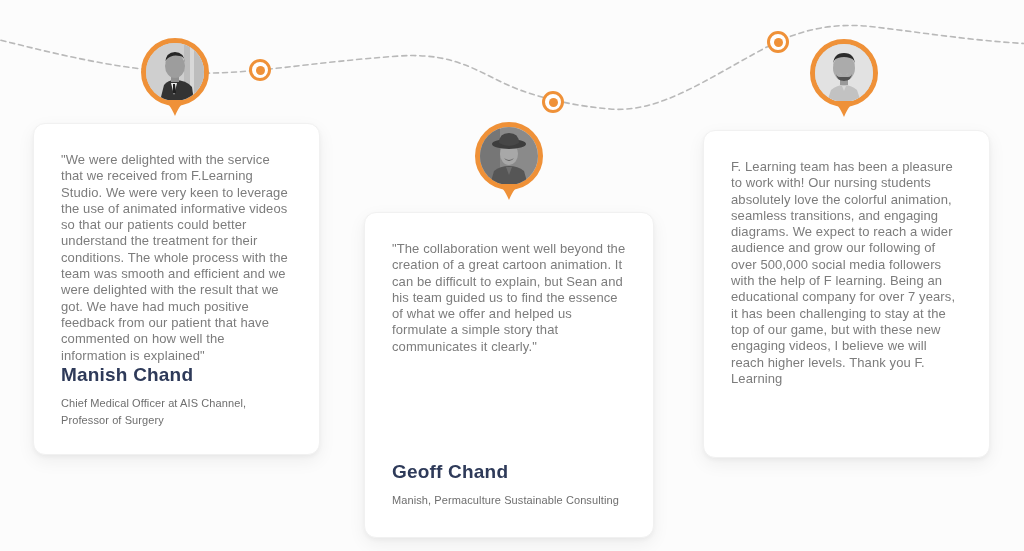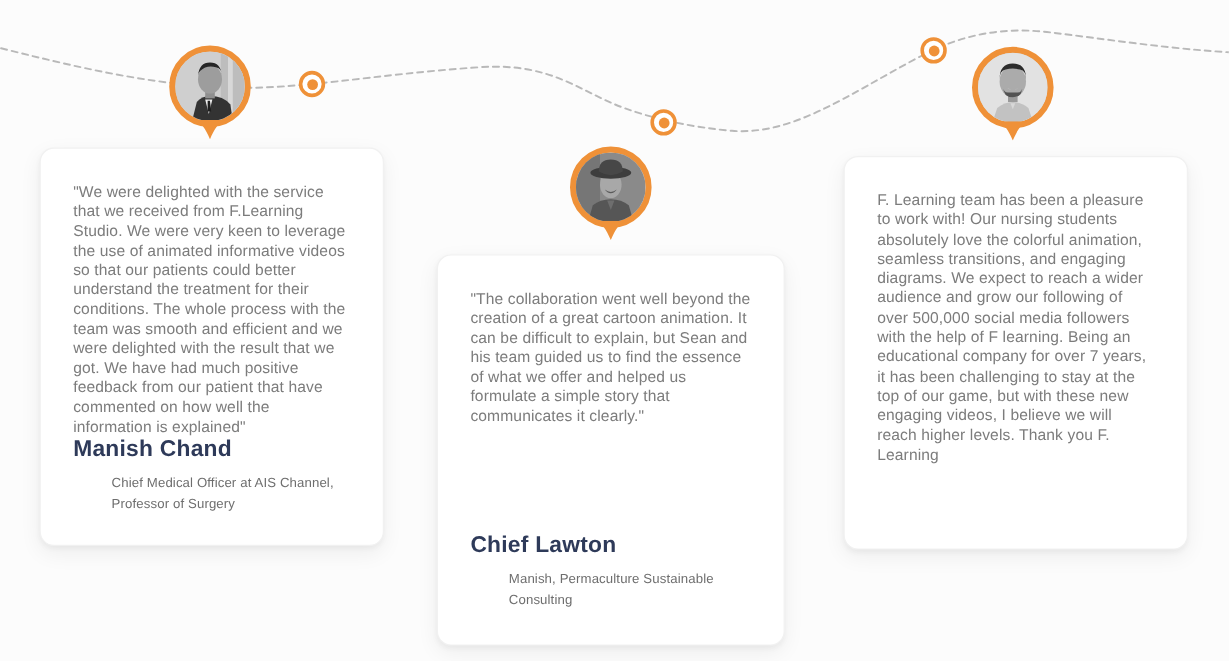--- a/index.html
+++ b/index.html
@@ -62,21 +62,21 @@
   .card2{left:364px;top:212px;width:290px;height:326px;}
   .card3{left:703px;top:130px;width:287px;height:328px;}
   .quote{
     color:var(--quote);font-size:13px;line-height:16.3px;letter-spacing:.1px;
   }
   .author .name{
     color:var(--name);font-size:19px;font-weight:bold;letter-spacing:.2px;
     margin-bottom:9px;
   }
   .author .title{
-    color:var(--title);font-size:11px;line-height:17px;letter-spacing:.1px;margin-left:32px;
+    color:var(--title);font-size:11px;line-height:17px;letter-spacing:.1px;
   }
 </style>
 </head>
 <body>
 
 <div class="stage">
 
   <svg class="wave" width="1024" height="150" viewBox="0 0 1024 150" aria-hidden="true">
     <path d="M -8,38
              C 60,55 120,70 190,73
@@ -151,21 +151,21 @@
     <p class="quote">"We were delighted with the service that we received from F.Learning Studio. We were very keen to leverage the use of animated informative videos so that our patients could better understand the treatment for their conditions. The whole process with the team was smooth and efficient and we were delighted with the result that we got. We have had much positive feedback from our patient that have commented on how well the information is explained"</p>
     <div class="author">
       <div class="name">Manish Chand</div>
       <div class="title">Chief Medical Officer at AIS Channel, Professor of Surgery</div>
     </div>
   </div>
 
   <div class="card card2">
     <p class="quote">"The collaboration went well beyond the creation of a great cartoon animation. It can be difficult to explain, but Sean and his team guided us to find the essence of what we offer and helped us formulate a simple story that communicates it clearly."</p>
     <div class="author">
-      <div class="name">Chief Lawton</div>
+      <div class="name">Geoff Chand</div>
       <div class="title">Manish, Permaculture Sustainable Consulting</div>
     </div>
   </div>
 
   <div class="card card3">
     <p class="quote">F. Learning team has been a pleasure to work with! Our nursing students absolutely love the colorful animation, seamless transitions, and engaging diagrams. We expect to reach a wider audience and grow our following of over 500,000 social media followers with the help of F learning. Being an educational company for over 7 years, it has been challenging to stay at the top of our game, but with these new engaging videos, I believe we will reach higher levels. Thank you F. Learning</p>
   </div>
 
 </div>
 

